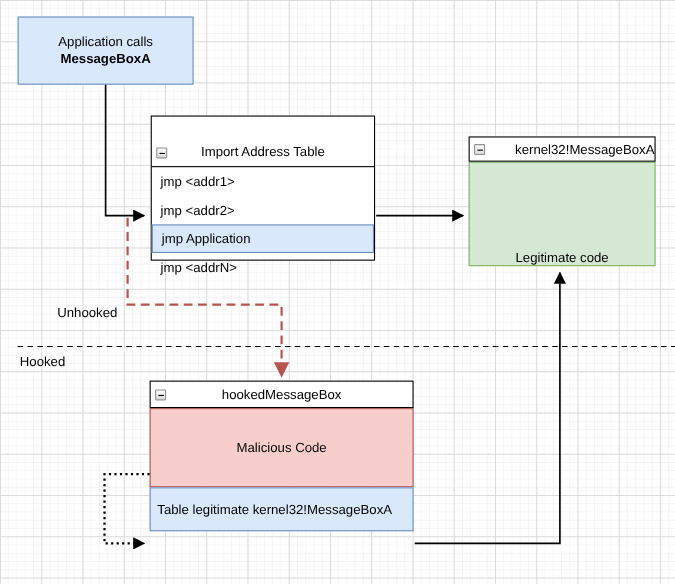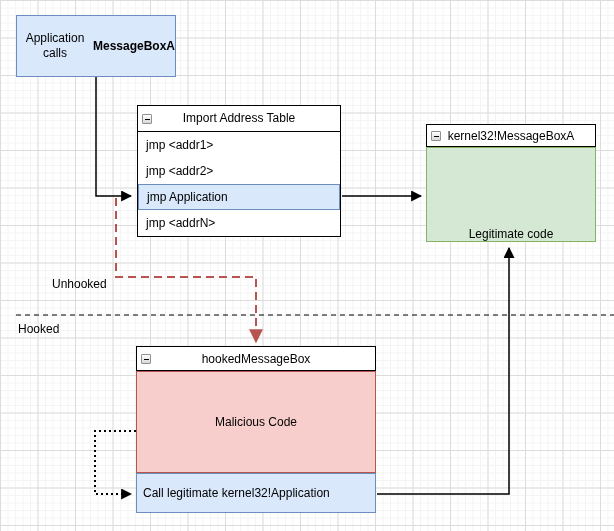--- a/index.html
+++ b/index.html
@@ -20,21 +20,21 @@
       linear-gradient(to right, #f4f4f4 1px, transparent 1px),
       linear-gradient(to bottom, #f4f4f4 1px, transparent 1px);
     background-size: 37.5px 37.5px, 37.5px 37.5px, 7.5px 7.5px, 7.5px 7.5px;
   }
   .box { position: absolute; z-index: 2; }
 
   
   .app-box {
     left: 16px; top: 15px; width: 160px; height: 62px;
     background: #dae8fc; border: 1px solid #6c8ebf;
-    display: flex; align-items: center; justify-content: center;
+    display: flex; flex-direction: column; align-items: center; justify-content: center;
     text-align: center; line-height: 15px;
   }
   .app-box .bold { font-weight: bold; }
 
   
   .collapse-icon {
     position: absolute; left: 4px; top: 50%; margin-top: -5px;
     width: 10px; height: 10px;
     border: 1px solid #909090;
     background: linear-gradient(#ffffff, #d8d8d8);
@@ -44,46 +44,46 @@
     position: absolute; left: 2px; top: 4px; width: 5px; height: 1px; background: #000;
   }
 
   
   .iat-table {
     left: 137px; top: 105px; width: 204px; height: 132px;
     background: #ffffff; border: 1px solid #000;
   }
   .iat-header {
     position: relative; height: 26px; line-height: 25px;
-    border-bottom: 1px solid #000; text-align: center;
+    border-bottom: 1px solid #000; text-align: center; margin-top: 20px;
   }
   .iat-row { height: 26px; line-height: 26px; padding-left: 8px; }
   .iat-row.highlighted {
     background: #dae8fc; border: 1px solid #6c8ebf; line-height: 24px;
   }
 
   
   .kernel-box { left: 426px; top: 124px; width: 170px; }
   .kernel-header {
     position: relative; height: 23px; line-height: 22px;
-    background: #fff; border: 1px solid #000; text-align: center;
+    background: #fff; border: 1px solid #000; text-align: right;
   }
   .kernel-body {
     height: 95px; background: #d5e8d4; border: 1px solid #82b366;
     display: flex; align-items: flex-end; justify-content: center; text-align: center;
   }
 
   
   .hooked-box { left: 136px; top: 346px; width: 240px; border-radius: 25px; }
   .hooked-header {
     position: relative; height: 25px; line-height: 24px;
     background: #fff; border: 1px solid #000; text-align: center;
   }
   .hooked-body {
-    height: 102px; background: #f8cecc; border: 1px solid #b85450;
+    height: 72px; background: #f8cecc; border: 1px solid #b85450;
     display: flex; align-items: center; justify-content: center; text-align: center;
   }
   .hooked-footer {
     height: 40px; line-height: 38px; background: #dae8fc;
     border: 1px solid #6c8ebf; padding-left: 6px;
   }
 
   
   .section-label { position: absolute; z-index: 2; }
   .label-unhooked { left: 18px; top: 277px; margin-left: 34px; }
@@ -133,21 +133,21 @@
   <div class="box hooked-box">
     <div class="hooked-header">
       <span class="collapse-icon">
           <span class="minus"></span>
         </span>
       <span>hookedMessageBox</span>
     </div>
     <div class="hooked-body">
       <span>Malicious Code</span>
     </div>
-    <div class="hooked-footer">Call legitimate kernel32!Application</div>
+    <div class="hooked-footer">Table legitimate kernel32!MessageBoxA</div>
   </div>
 
   <div class="section-label label-unhooked">Unhooked</div>
   <div class="section-label label-hooked">Hooked</div>
 
   <svg id="arrow-layer" viewBox="0 0 614 531" xmlns="http://www.w3.org/2000/svg">
     <defs>
       <marker id="blackArrow" markerUnits="userSpaceOnUse" markerWidth="11" markerHeight="11" viewBox="0 0 10 10" refX="9" refY="5" orient="auto">
         <path d="M0,0 L10,5 L0,10 Z" fill="#000"></path>
       </marker>

